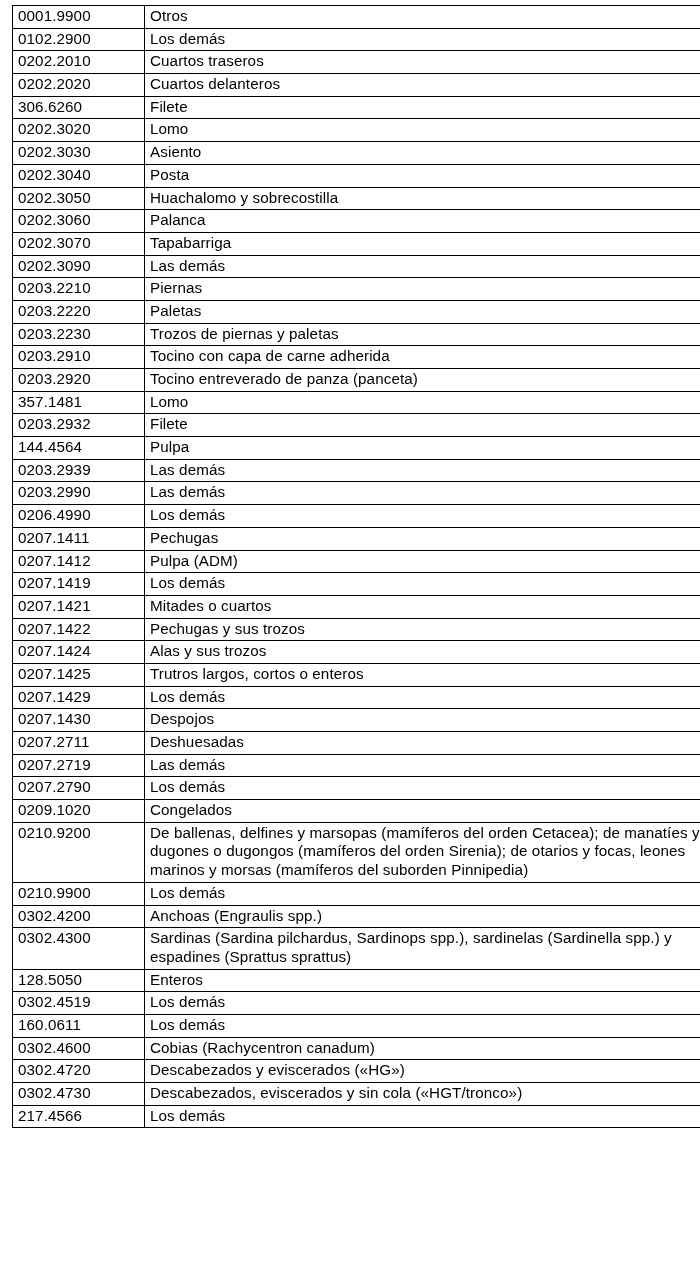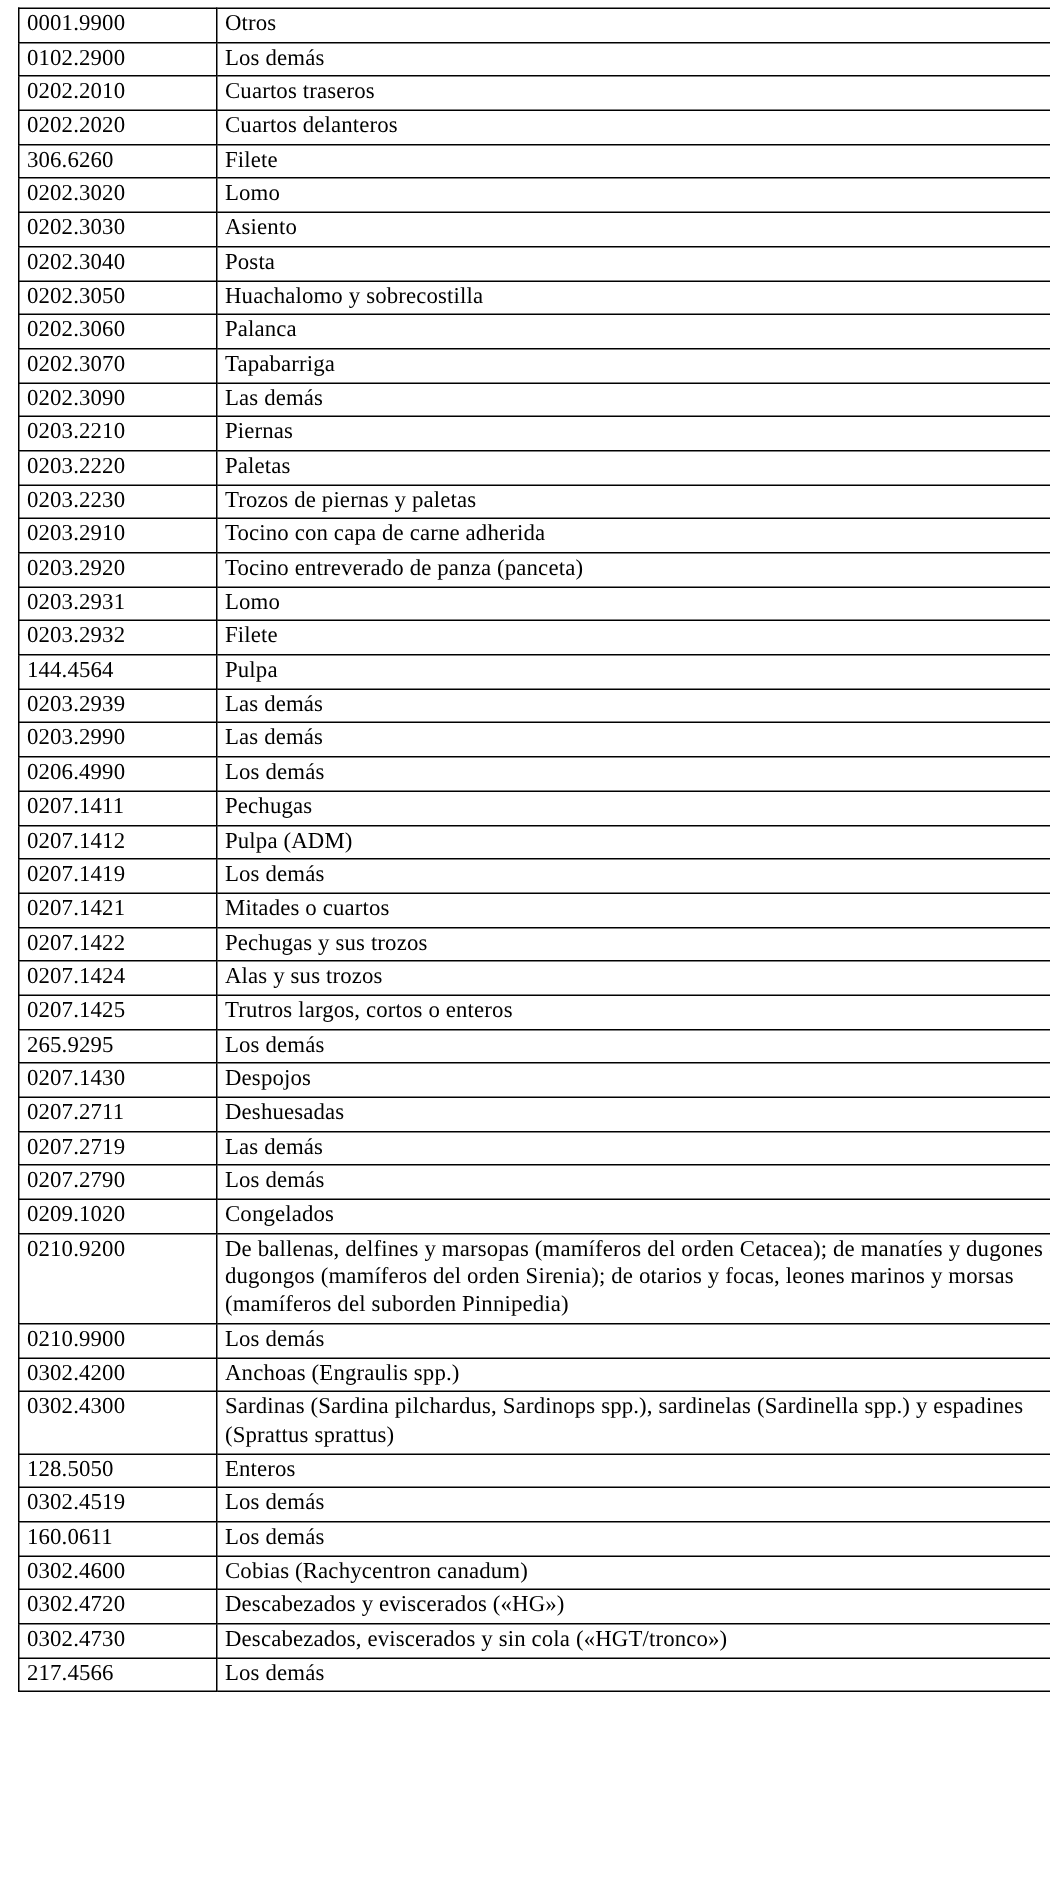--- a/index.html
+++ b/index.html
@@ -13,21 +13,20 @@
     font-family: "Liberation Sans", sans-serif;
     color: #000000;
     overflow: hidden;
   }
   .page {
     position: relative;
     width: 700px;
     height: 1261px;
     box-sizing: border-box;
     padding: 5px 2px 0 12px;
-    font-family: Liberation Serif, serif;
   }
   table.tariff-table {
     width: 680px;
     border-collapse: collapse;
     table-layout: fixed;
   }
   table.tariff-table td {
     border: 1px solid #000000;
     font-size: 15.2px;
     line-height: 1.23;
@@ -111,21 +110,21 @@
         </tr>
       <tr>
           <td class="code-cell">0203.2910</td>
           <td class="desc-cell">Tocino con capa de carne adherida</td>
         </tr>
       <tr>
           <td class="code-cell">0203.2920</td>
           <td class="desc-cell">Tocino entreverado de panza (panceta)</td>
         </tr>
       <tr>
-          <td class="code-cell">0203.2931</td>
+          <td class="code-cell">357.1481</td>
           <td class="desc-cell">Lomo</td>
         </tr>
       <tr>
           <td class="code-cell">0203.2932</td>
           <td class="desc-cell">Filete</td>
         </tr>
       <tr>
           <td class="code-cell">144.4564</td>
           <td class="desc-cell">Pulpa</td>
         </tr>
@@ -163,21 +162,21 @@
         </tr>
       <tr>
           <td class="code-cell">0207.1424</td>
           <td class="desc-cell"> Alas y sus trozos</td>
         </tr>
       <tr>
           <td class="code-cell">0207.1425</td>
           <td class="desc-cell">Trutros largos, cortos o enteros</td>
         </tr>
       <tr>
-          <td class="code-cell">265.9295</td>
+          <td class="code-cell">0207.1429</td>
           <td class="desc-cell">Los demás</td>
         </tr>
       <tr>
           <td class="code-cell">0207.1430</td>
           <td class="desc-cell">Despojos</td>
         </tr>
       <tr>
           <td class="code-cell">0207.2711</td>
           <td class="desc-cell">Deshuesadas</td>
         </tr>

